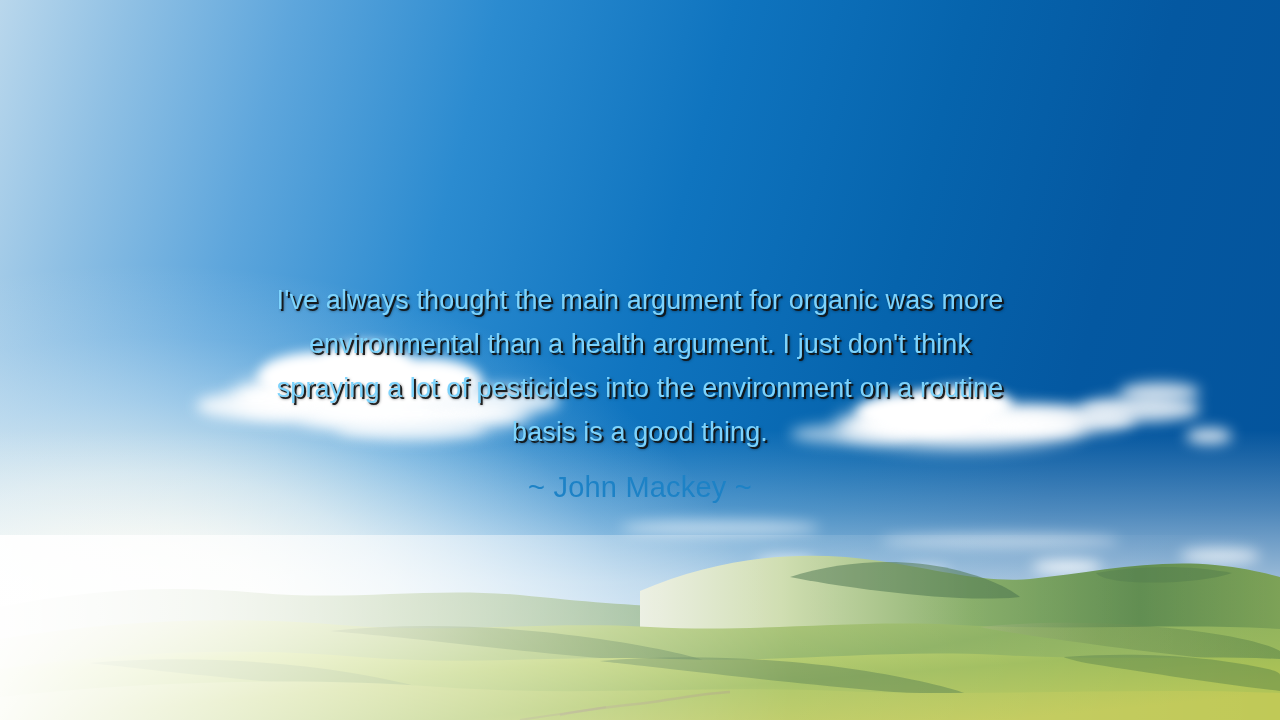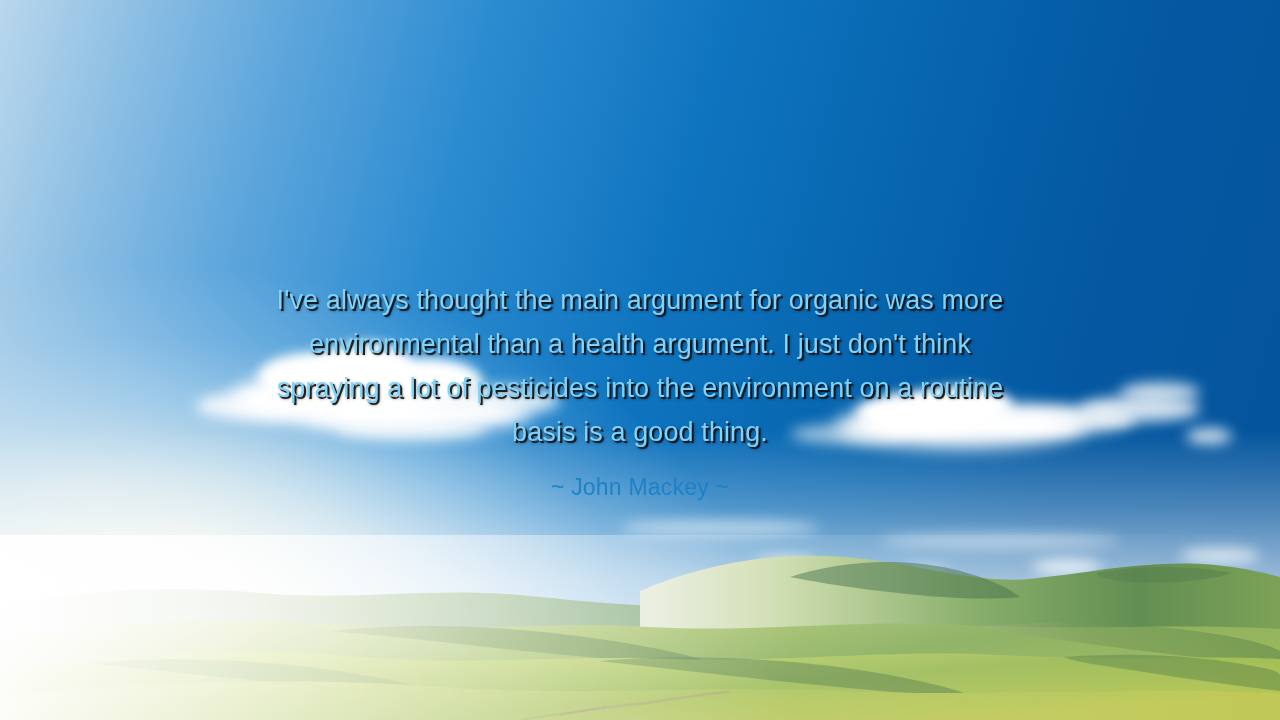--- a/index.html
+++ b/index.html
@@ -101,21 +101,21 @@
     white-space: pre-line;
   }
   .author {
     position: absolute;
     left: 50%;
     transform: translateX(-50%);
     top: 466px;
     width: 900px;
     text-align: center;
     margin: 0;
-    font-size: 23px;
+    font-size: 29px;
     line-height: 42px;
     color: #1d82c6;
     letter-spacing: 0.2px;
   }
 </style>
 </head>
 <body>
 
 <div id="stage">
 

